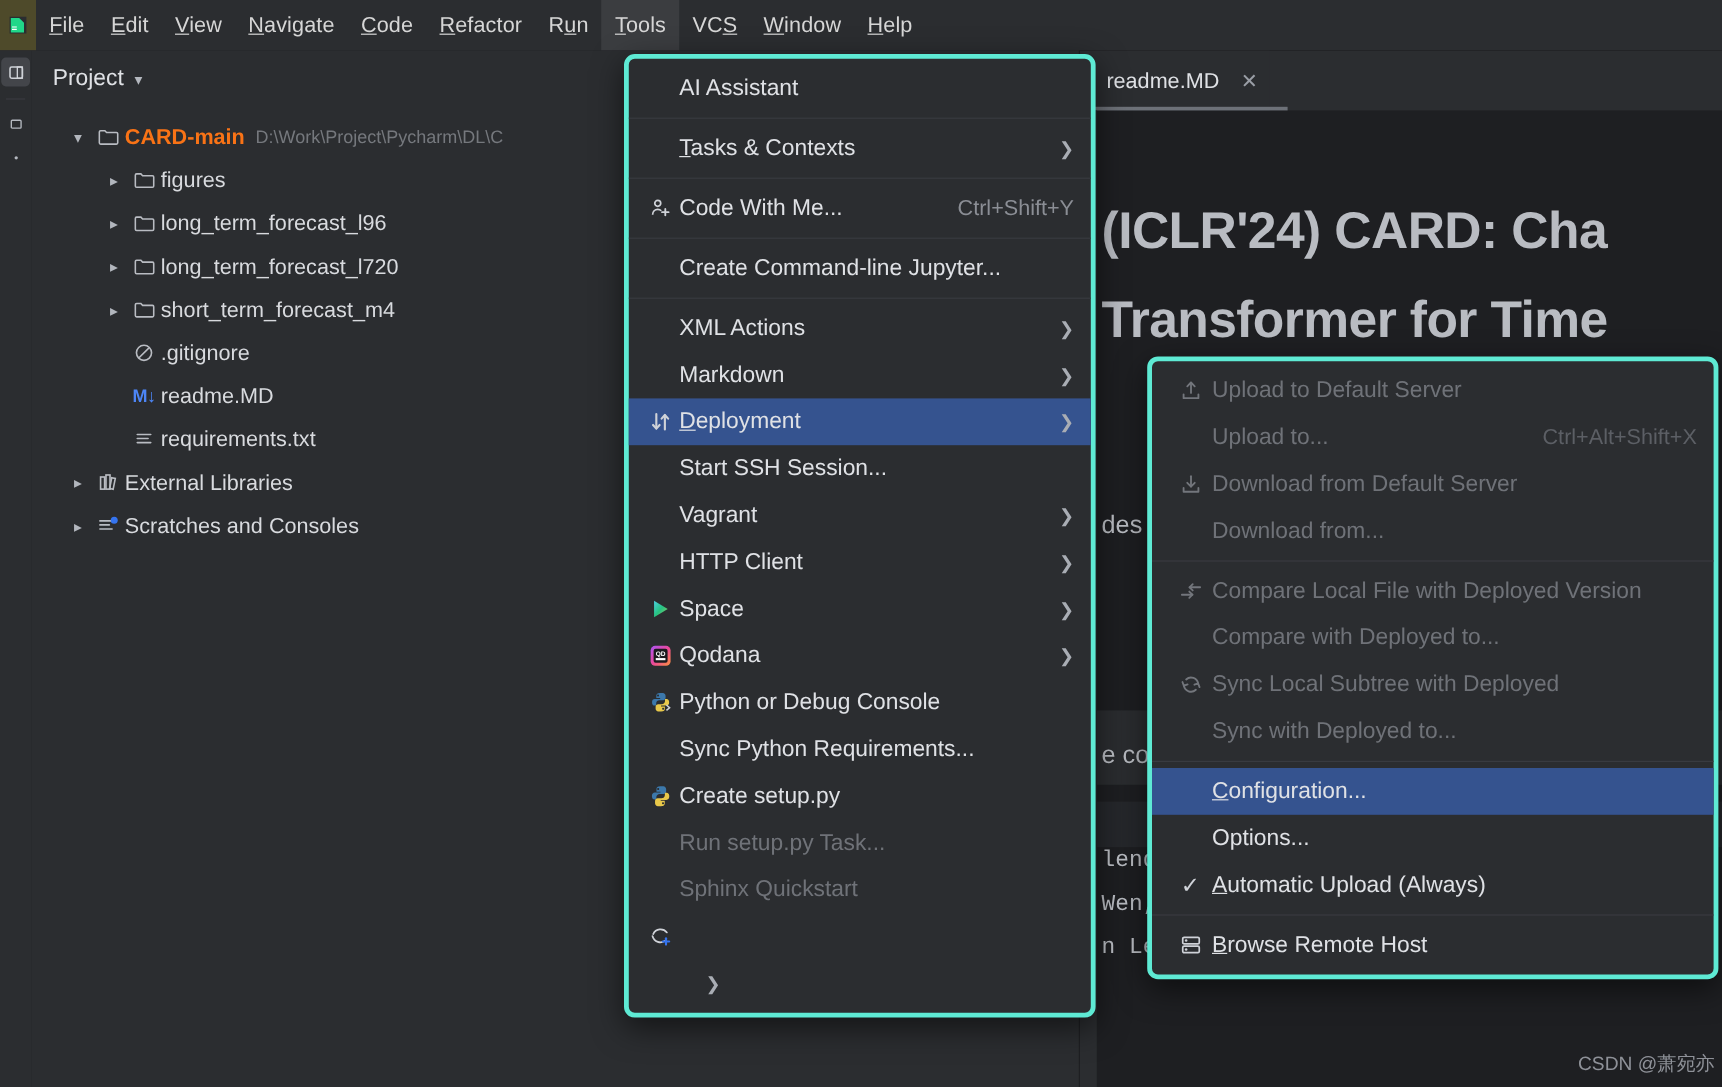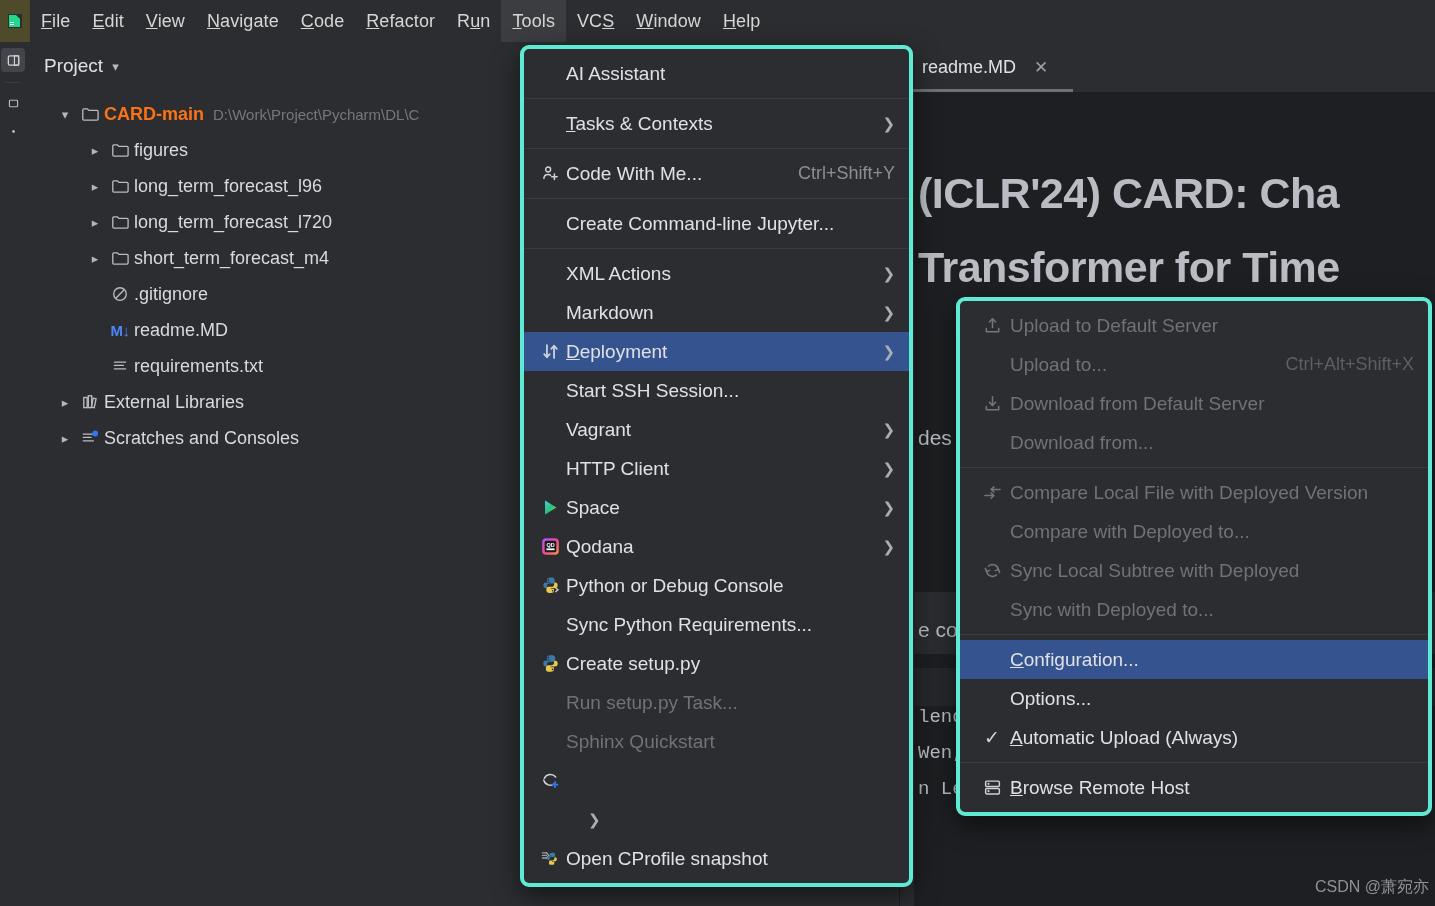--- a/index.html
+++ b/index.html
@@ -493,36 +493,20 @@
               <line x1="11.8" y1="9.2" x2="11.8" y2="13.6"></line>
               <line x1="9.6" y1="11.4" x2="14" y2="11.4"></line>
             </g>
           </svg>
         </span>
       </div>
       <div class="mi">
         <span class="ico"></span>
         <span class="arrow">❯</span>
       </div>
-      <div class="mi">
-        <span class="ico">
-          <svg width="19" height="19" viewBox="0 0 16 16">
-            <g stroke="#9aa0a8" stroke-width="1.1" stroke-linecap="round">
-              <line x1="1.2" y1="3.2" x2="4.6" y2="3.2"></line>
-              <line x1="1.2" y1="5.4" x2="4.6" y2="5.4"></line>
-              <line x1="1.2" y1="7.6" x2="4.6" y2="7.6"></line>
-              <line x1="4.6" y1="3.2" x2="6.6" y2="5.4"></line>
-              <line x1="4.6" y1="7.6" x2="6.6" y2="5.4"></line>
-            </g>
-            <path d="M9.1 3.1c-1.3 0-1.8.6-1.8 1.4v1.1h1.9v.4H6.6c-.9 0-1.4.6-1.4 1.7s.4 1.7 1.3 1.7h.7V8.3c0-.9.7-1.5 1.6-1.5h1.7c.7 0 1.3-.6 1.3-1.3V4.5c0-.7-.5-1.3-1.3-1.4z" fill="#3c78aa"></path>
-            <path d="M9.4 13.3c1.3 0 1.8-.6 1.8-1.4v-1.1H9.3v-.4h2.6c.9 0 1.4-.6 1.4-1.7s-.4-1.7-1.3-1.7h-.7v1.1c0 .9-.7 1.5-1.6 1.5H8c-.7 0-1.3.6-1.3 1.3v1c0 .7.5 1.3 1.3 1.4z" fill="#e8c84a"></path>
-          </svg>
-        </span>
-        <span class="lbl">Open CProfile snapshot</span>
-      </div>
     </div>
 
   <div class="popup" id="deploy-menu">
       <div class="mi disabled">
         <span class="ico">
           <svg width="19" height="19" viewBox="0 0 16 16">
             <g stroke="#73767c" stroke-width="1.3" fill="none" stroke-linecap="round" stroke-linejoin="round">
               <line x1="8" y1="2.4" x2="8" y2="9.6"></line>
               <polyline points="5.4,5 8,2.3 10.6,5"></polyline>
               <polyline points="2.8,10.6 2.8,13.3 13.2,13.3 13.2,10.6"></polyline>

